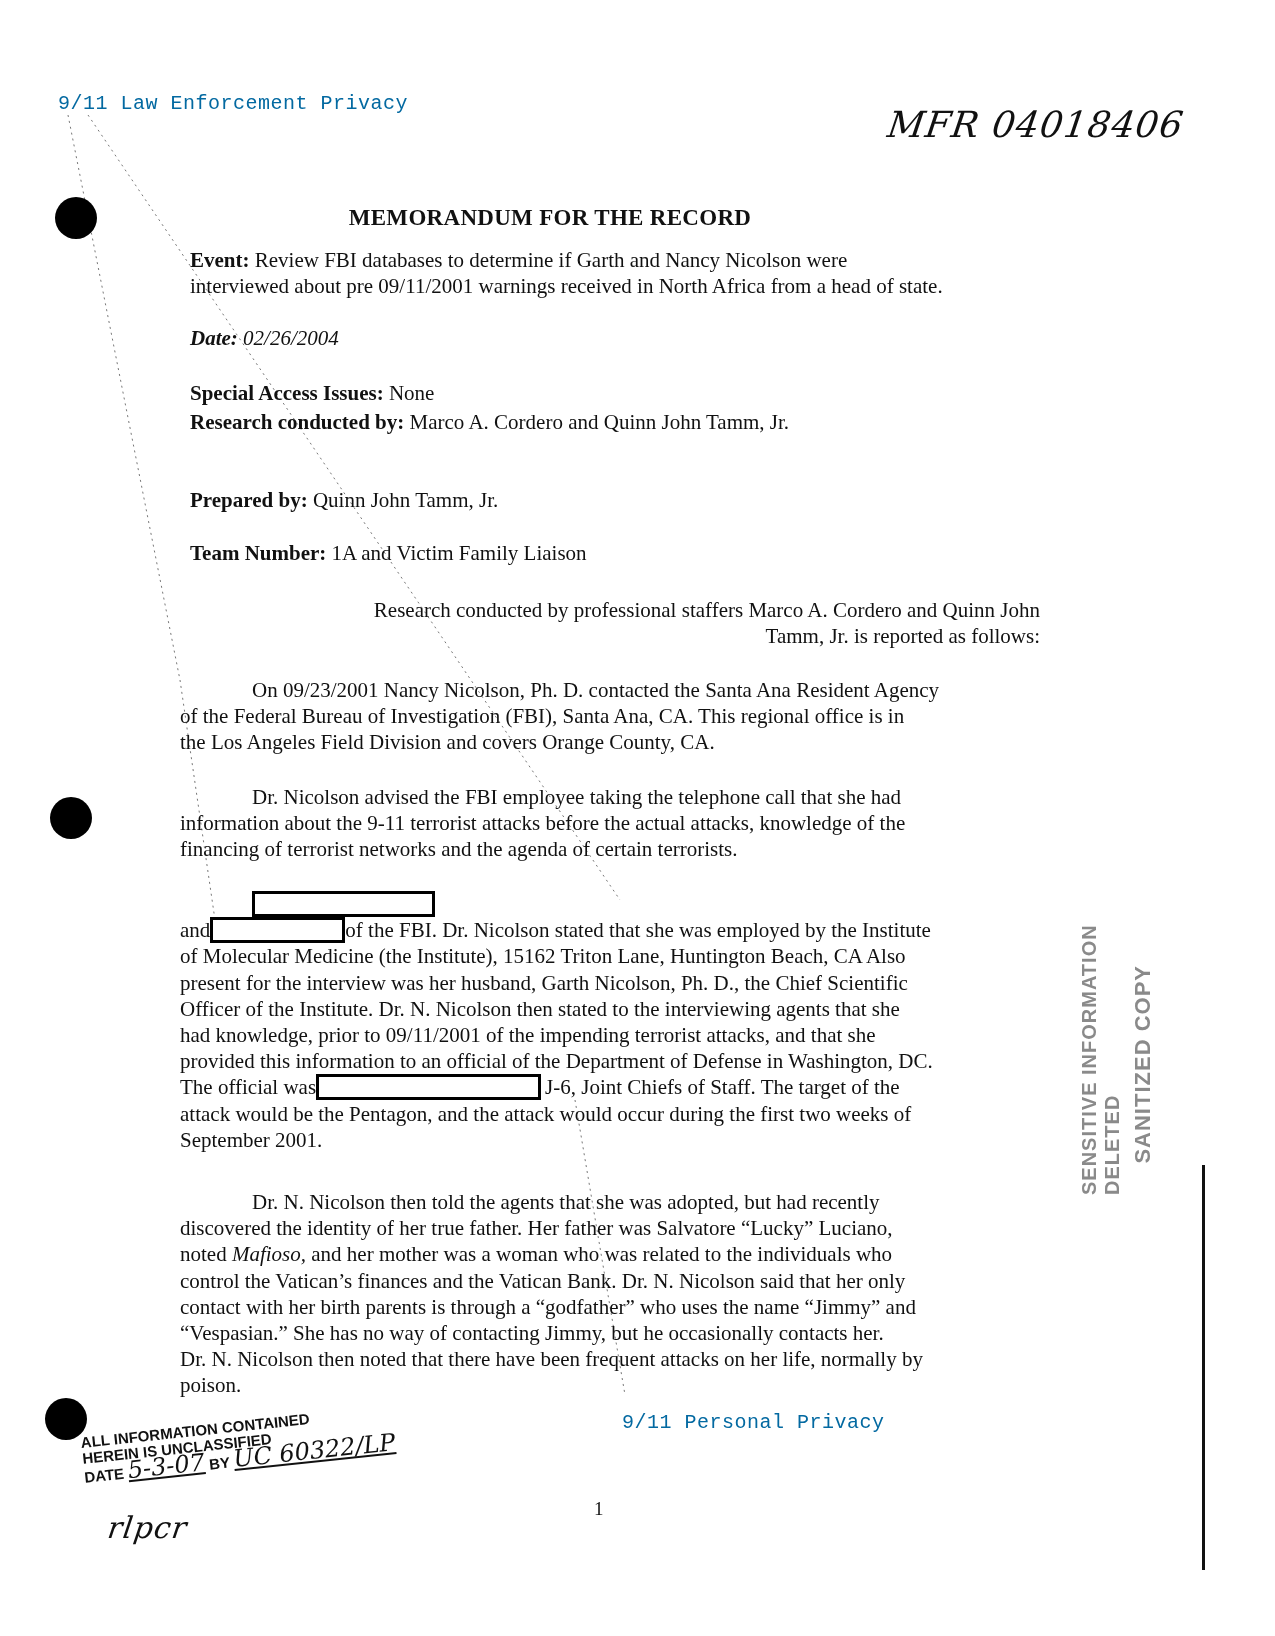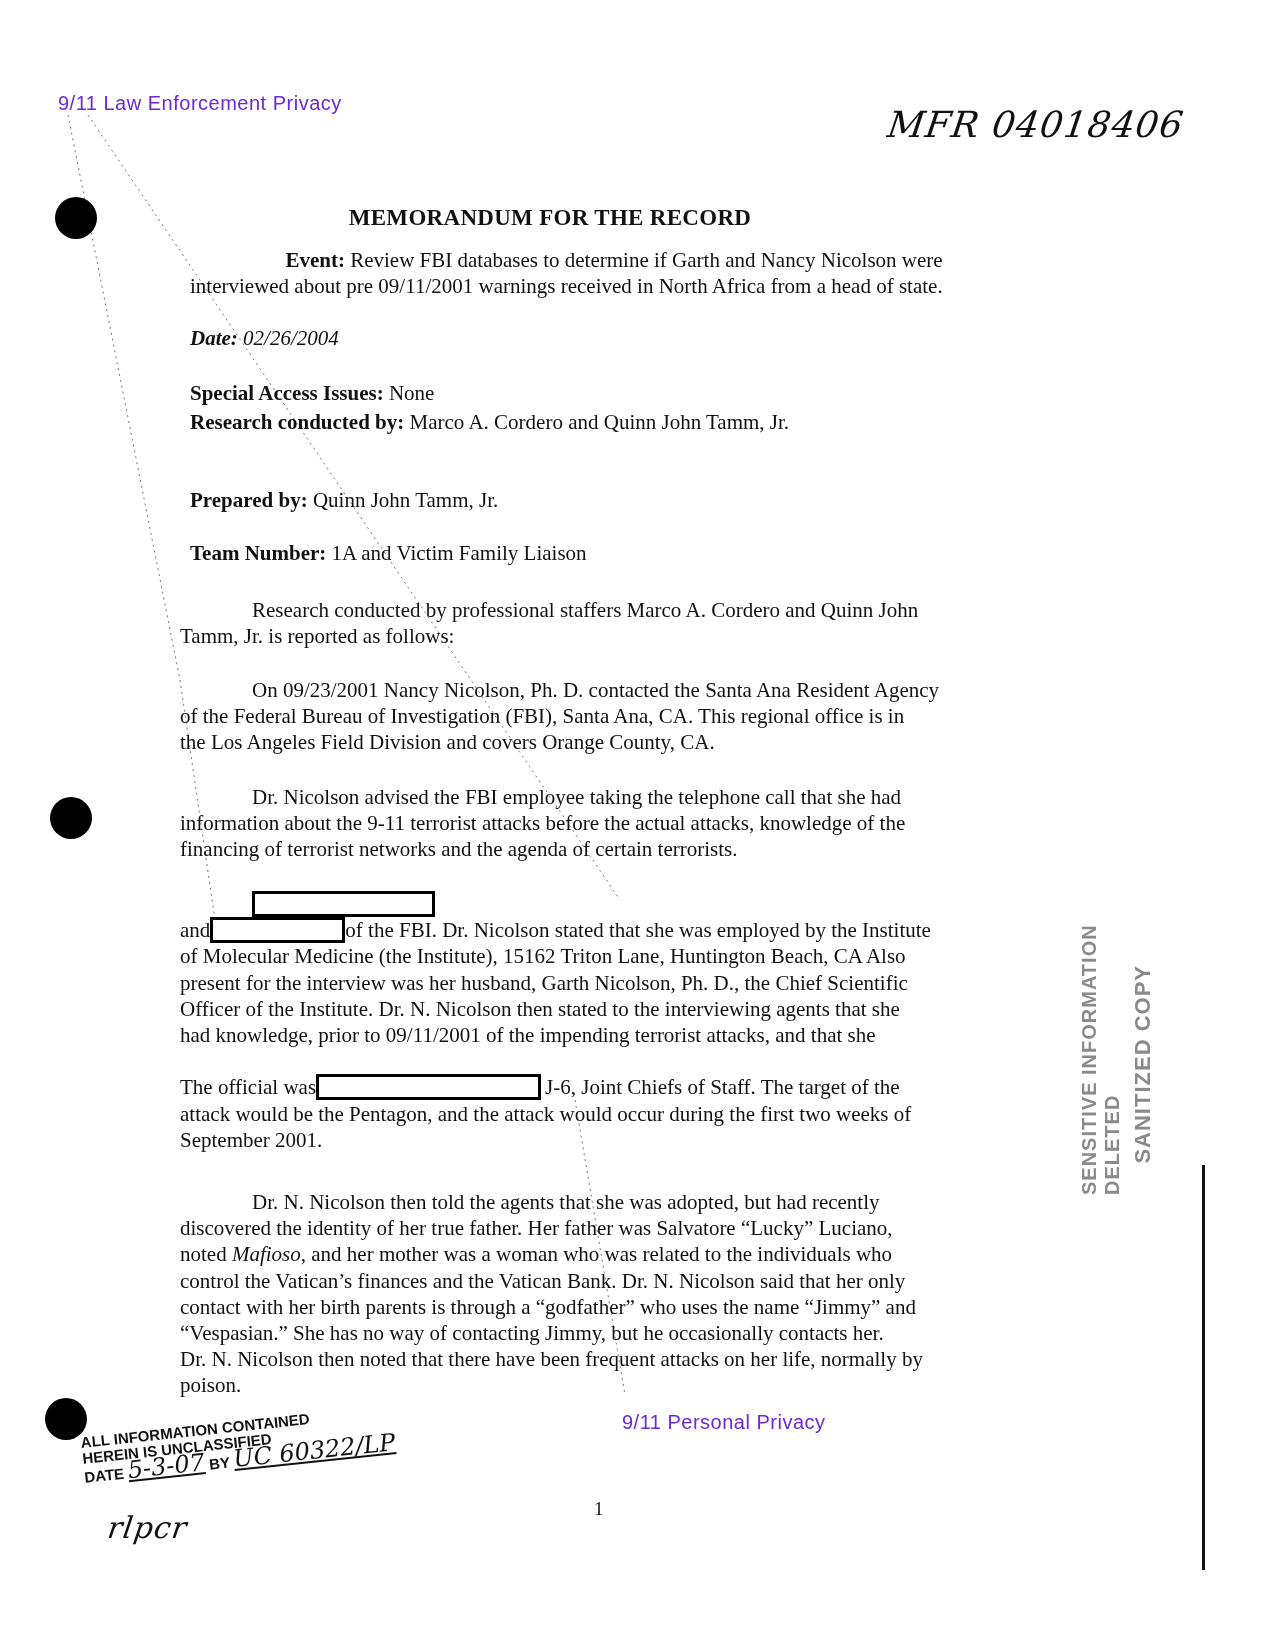--- a/index.html
+++ b/index.html
@@ -1,19 +1,19 @@
 <!DOCTYPE html>
 <html><head>
 <meta charset="utf-8">
 <style>
   html, body { margin: 0; padding: 0; background: #ffffff; }
   body { width: 1275px; height: 1636px; position: relative; overflow: hidden;
          font-family: "Liberation Serif", "DejaVu Serif", serif; color: #111; }
   .abs { position: absolute; }
-  .mono { font-family: Liberation Sans, sans-serif; font-size: 20px; color: #6d28d9; letter-spacing: 0.5px; }
+  .mono { font-family: Liberation Mono, monospace; font-size: 20px; color: #0369a1; letter-spacing: 0.5px; }
   .handwritten { font-family: "DejaVu Serif", serif; font-style: italic; font-size: 36px; color: #111; letter-spacing: 1px; transform: skewX(-8deg); }
   .title { left: 0; width: 1100px; top: 205px; text-align: center; font-weight: bold; font-size: 23px; letter-spacing: 0.3px; }
   .field { left: 190px; font-size: 21px; line-height: 26px; }
   .field b { font-weight: bold; }
   .para { left: 180px; width: 860px; font-size: 21px; line-height: 26.2px; }
   .indent { display: inline-block; width: 72px; }
   .redact { display: inline-block; border: 3px solid #000; height: 26px; vertical-align: -6px; background: #fff; box-sizing: border-box; }
   .punch { width: 42px; height: 42px; border-radius: 50%; background: #000; }
   .stamp { left: 80px; top: 1435px; font-family: "Liberation Sans", "DejaVu Sans", sans-serif; font-weight: bold; font-size: 15px; line-height: 16px; transform: rotate(-6deg); transform-origin: left top; color: #111; }
   .stamp .hw { font-family: "DejaVu Serif", serif; font-style: italic; font-weight: normal; font-size: 24px; text-decoration: underline; }
@@ -35,21 +35,21 @@
 
 <div class="abs mono" style="left:58px; top:92px;">9/11 Law Enforcement Privacy</div>
 <div class="abs handwritten" style="left:888px; top:104px;">MFR 04018406</div>
 
 <div class="abs punch" style="left:55px; top:197px;"></div>
 <div class="abs punch" style="left:50px; top:797px;"></div>
 <div class="abs punch" style="left:45px; top:1398px;"></div>
 
 <div class="abs title">MEMORANDUM FOR THE RECORD</div>
 
-<div class="abs field" style="top:247px;text-align:right;">
+<div class="abs field" style="top:247px;">
   <b>Event:</b>
   <span>Review FBI databases to determine if Garth and Nancy Nicolson were</span><br>
   <span>interviewed about pre 09/11/2001 warnings received in North Africa from a head of state.</span>
 </div>
 <div class="abs field" style="top:325px;font-style:italic;">
   <b>Date:</b>
   <span>02/26/2004</span>
 </div>
 <div class="abs field" style="top:380px;">
   <b>Special Access Issues:</b>
@@ -61,21 +61,21 @@
 </div>
 <div class="abs field" style="top:487px;">
   <b>Prepared by:</b>
   <span>Quinn John Tamm, Jr.</span>
 </div>
 <div class="abs field" style="top:540px;">
   <b>Team Number:</b>
   <span>1A and Victim Family Liaison</span>
 </div>
 
-<div class="abs para" style="top:597px;">
+<div class="abs para" style="top:597px;text-align:right;">
   <span class="indent"></span><span>Research conducted by professional staffers Marco A. Cordero and Quinn John</span><br>
   <span>Tamm, Jr. is reported as follows:</span>
 </div>
 
 <div class="abs para" style="top:677px;">
   <span class="indent"></span><span>On 09/23/2001 Nancy Nicolson, Ph. D. contacted the Santa Ana Resident Agency</span><br>
   <span>of the Federal Bureau of Investigation (FBI), Santa Ana, CA.  This regional office is in</span><br>
   <span>the Los Angeles Field Division and covers Orange County, CA.</span>
 </div>
 
@@ -85,21 +85,21 @@
   <span>financing of terrorist networks and the agenda of certain terrorists.</span>
 </div>
 
 <div class="abs para" style="top:891px; width:900px;">
   <span class="indent"></span><span class="redact" style="width:183px;"></span><br>
   <span>and</span><span class="redact" style="width:135px;"></span><span>of the FBI. Dr. Nicolson stated that she was employed by the Institute</span><br>
   <span>of Molecular Medicine (the Institute), 15162 Triton Lane, Huntington Beach, CA   Also</span><br>
   <span>present for the interview was her husband, Garth Nicolson, Ph. D., the Chief Scientific</span><br>
   <span>Officer of the Institute.  Dr. N. Nicolson then stated to the interviewing agents that she</span><br>
   <span>had knowledge, prior to 09/11/2001 of the impending terrorist attacks, and that she</span><br>
-  <br>
+  <span>provided this information to an official of the Department of Defense in Washington, DC.</span><br>
   <span>The official was</span><span class="redact" style="width:225px; margin-right:4px;"></span><span>J-6, Joint Chiefs of Staff.  The target of the</span><br>
   <span>attack would be the Pentagon, and the attack would occur during the first two weeks of</span><br>
   <span>September 2001.</span>
 </div>
 
 <div class="abs para" style="top:1189px; width:900px;">
   <span class="indent"></span><span>Dr. N. Nicolson then told the agents that she was adopted, but had recently</span><br>
   <span>discovered the identity of her true father.  Her father was Salvatore “Lucky” Luciano,</span><br>
   <span>noted </span><i>Mafioso,</i><span> and her mother was a woman who was related to the individuals who</span><br>
   <span>control the Vatican’s finances and the Vatican Bank.  Dr. N. Nicolson said that her only</span><br>

